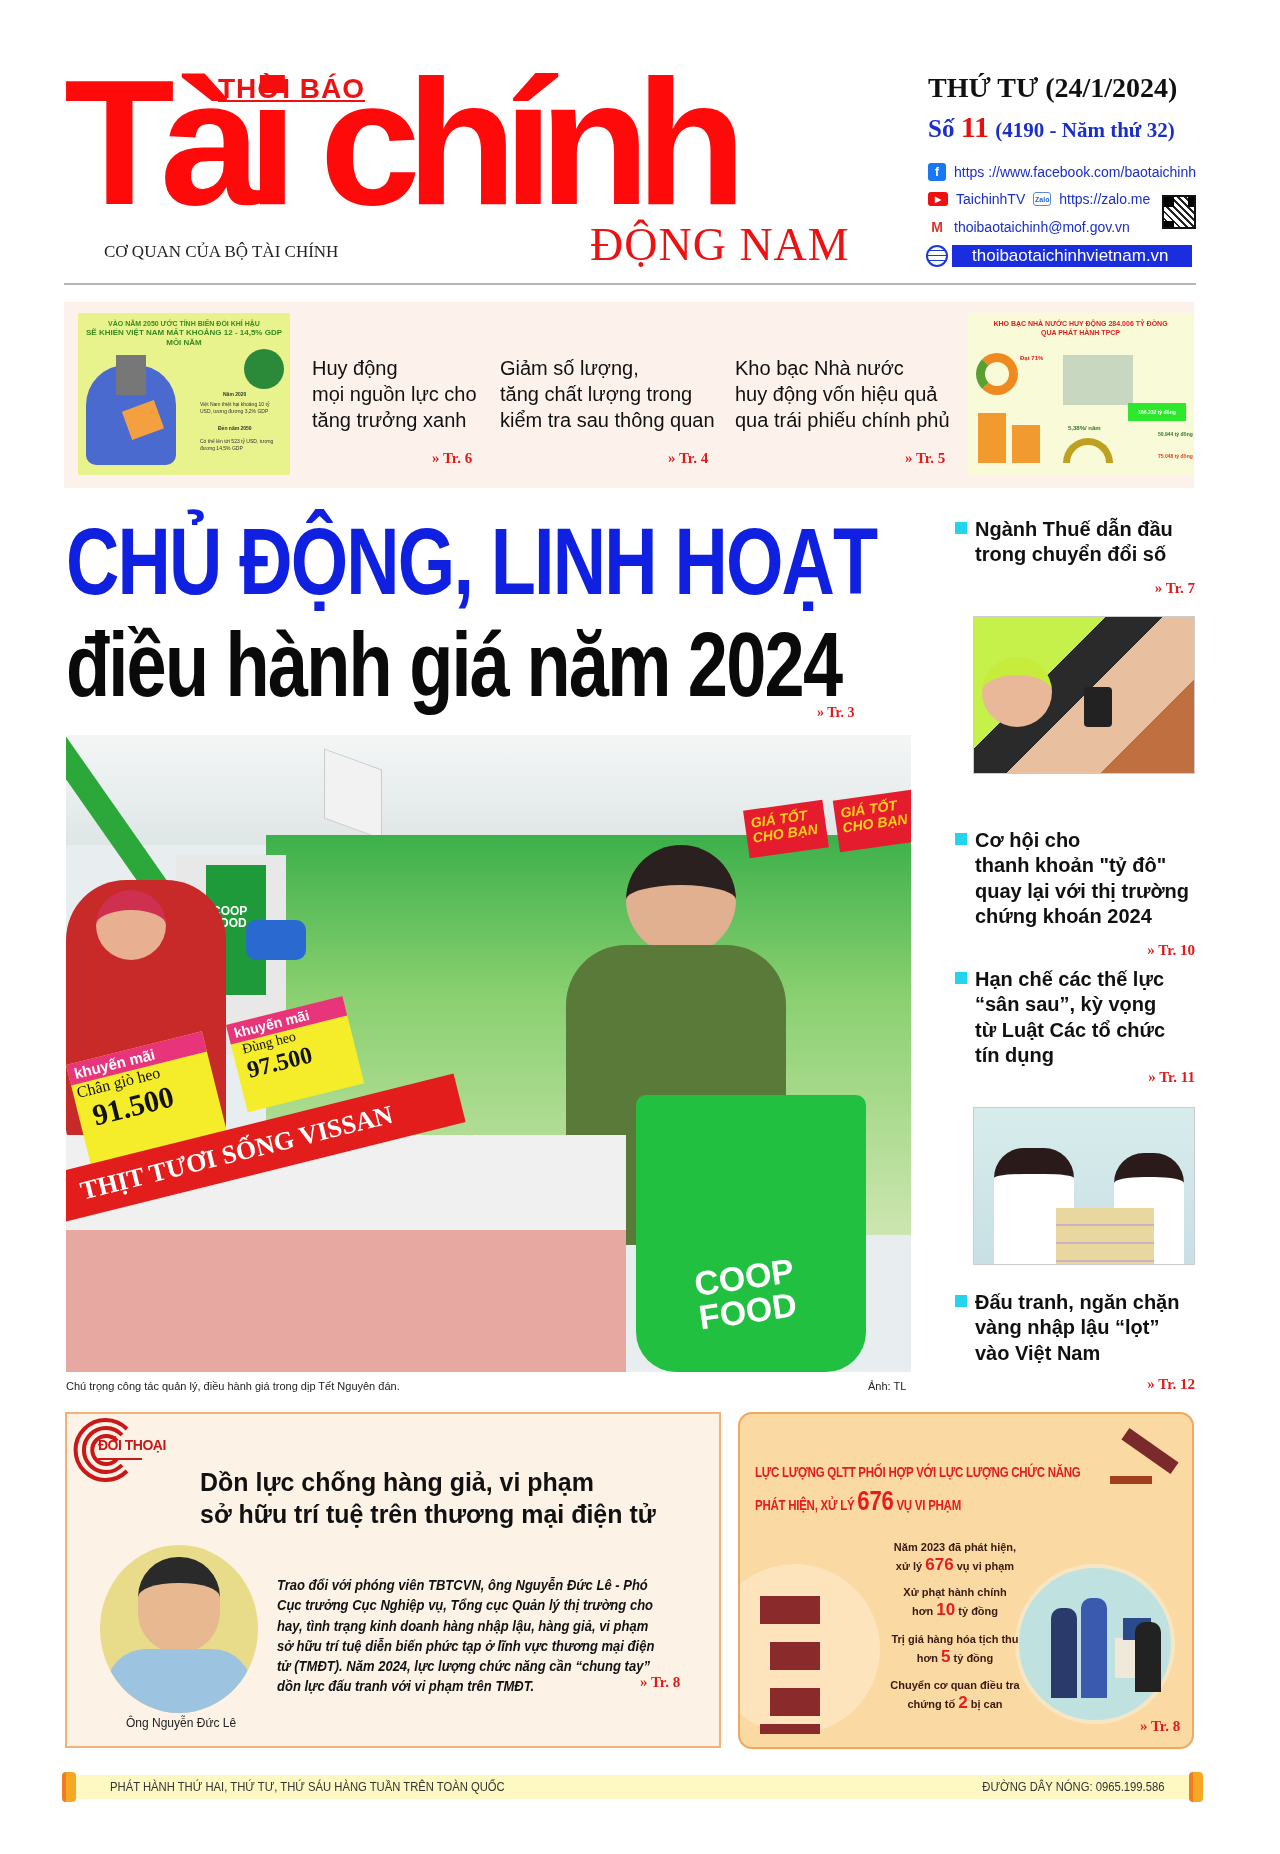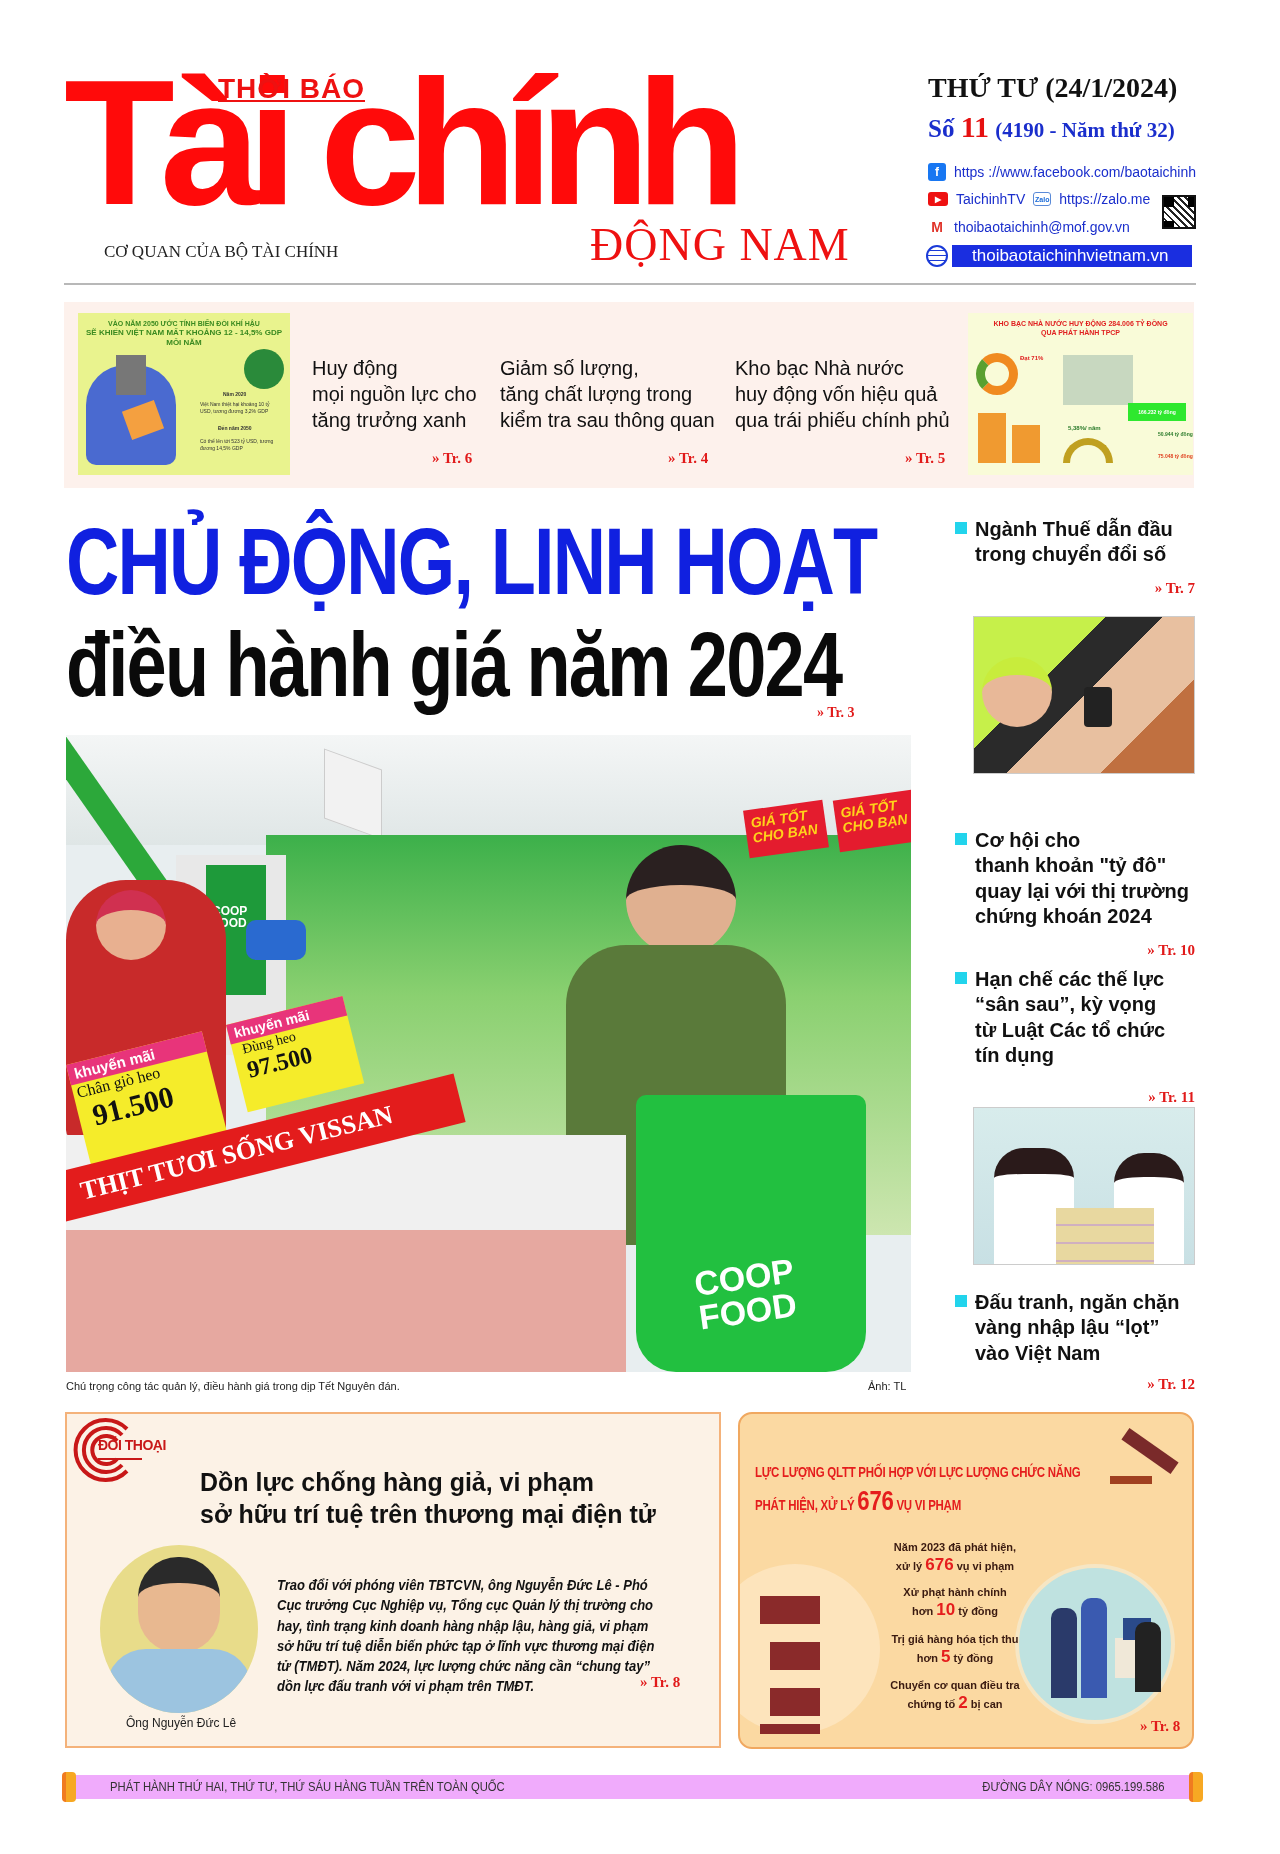--- a/index.html
+++ b/index.html
@@ -70,21 +70,21 @@
 
   
   .ig-box { left: 738px; top: 1412px; width: 456px; height: 337px; background: #fbd9a2; border: 2px solid #f0a860; border-radius: 14px; overflow: hidden; }
   .ig-title { left: 755px; top: 1462px; font: 700 14px/1.45 "Liberation Sans", sans-serif; color: #e51d1d; transform: scaleX(0.82); transform-origin: left top; white-space: nowrap; letter-spacing: -0.3px; }
   .ig-title .big { font-size: 27px; font-weight: 900; }
   .stat { left: 880px; width: 150px; text-align: center; font: 700 11px/1.3 "Liberation Sans", sans-serif; color: #3a1a10; }
   .stat .n { color: #e51d1d; font-size: 17px; font-weight: 900; }
   .ig-tr { left: 1140px; top: 1718px; }
 
   
-  .footer { left: 70px; top: 1775px; width: 1125px; height: 24px; background: #f0abfc; }
+  .footer { left: 70px; top: 1775px; width: 1125px; height: 24px; background: #fef9c3; }
   .cap-l, .cap-r { position: absolute; top: -3px; width: 14px; height: 30px; background: #f7a823; border-radius: 4px; border-left: 4px solid #f07b20; }
   .cap-l { left: -8px; } .cap-r { right: -8px; }
   .foot-l { position: absolute; left: 40px; top: 5px; font: 400 12.5px "Liberation Sans", sans-serif; color: #333; transform: scaleX(0.9); transform-origin: left top; white-space: nowrap; }
   .foot-r { position: absolute; right: 30px; top: 5px; font: 400 12.5px "Liberation Sans", sans-serif; color: #333; transform: scaleX(0.9); transform-origin: right top; white-space: nowrap; }
 </style>
 </head>
 <body>
 
 <div class="abs logo-big">Tài chính</div>
 <div class="abs logo-small">THỜI BÁO</div>
@@ -228,21 +228,21 @@
   <div class="side-title">chứng khoán 2024</div>
   <div class="side-tr tr">» Tr. 10</div>
 </div>
 
 <div class="abs side-item" style="top:967px;">
   <span class="bullet"></span>
   <div class="side-title">Hạn chế các thế lực</div>
   <div class="side-title">“sân sau”, kỳ vọng</div>
   <div class="side-title">từ Luật Các tổ chức</div>
   <div class="side-title">tín dụng</div>
-  <div class="side-tr tr" style="margin-top:20px;">» Tr. 11</div>
+  <div class="side-tr tr" style="margin-top:0;">» Tr. 11</div>
 </div>
 <div class="abs side-img" style="top:1107px;height:158px;background:linear-gradient(#d8ecec,#c8e0e4);">
   <div style="position:absolute;left:20px;top:40px;width:80px;height:118px;background:#fff;border-radius:30px 30px 0 0;border-top:26px solid #2a1a1a;"></div>
   <div style="position:absolute;left:140px;top:45px;width:70px;height:113px;background:#fff;border-radius:30px 30px 0 0;border-top:24px solid #2a1a1a;"></div>
   <div style="position:absolute;left:82px;top:100px;width:98px;height:58px;background:repeating-linear-gradient(#e8d8a0 0 16px,#d0b0c0 16px 18px);"></div>
 </div>
 
 <div class="abs side-item" style="top:1290px;">
   <span class="bullet"></span>
   <div class="side-title">Đấu tranh, ngăn chặn</div>

